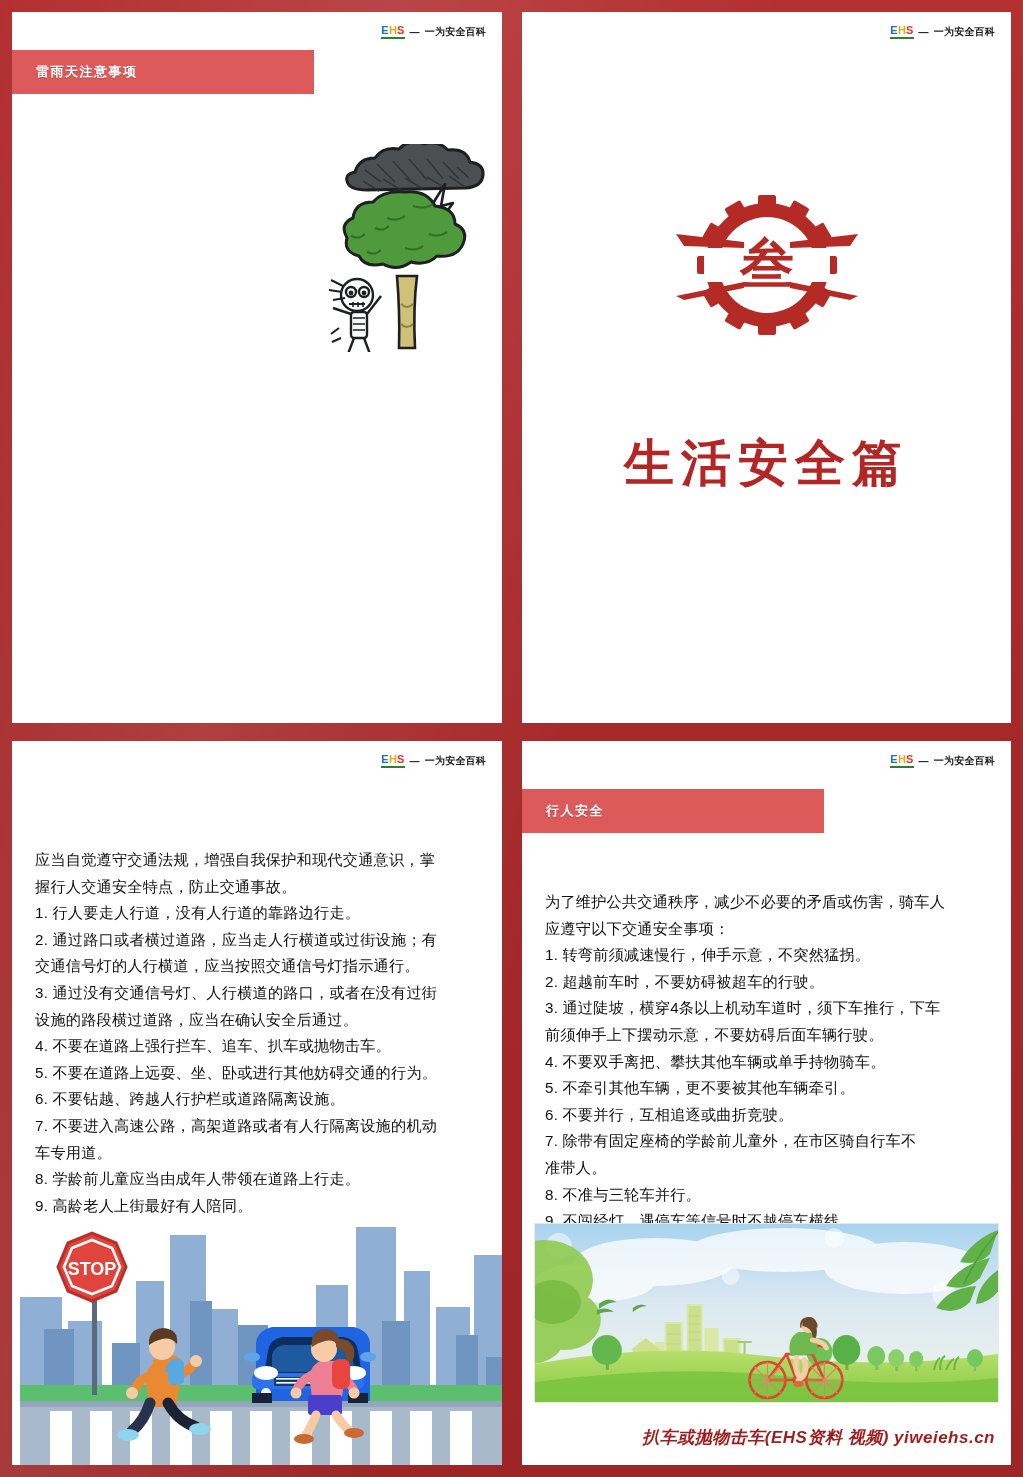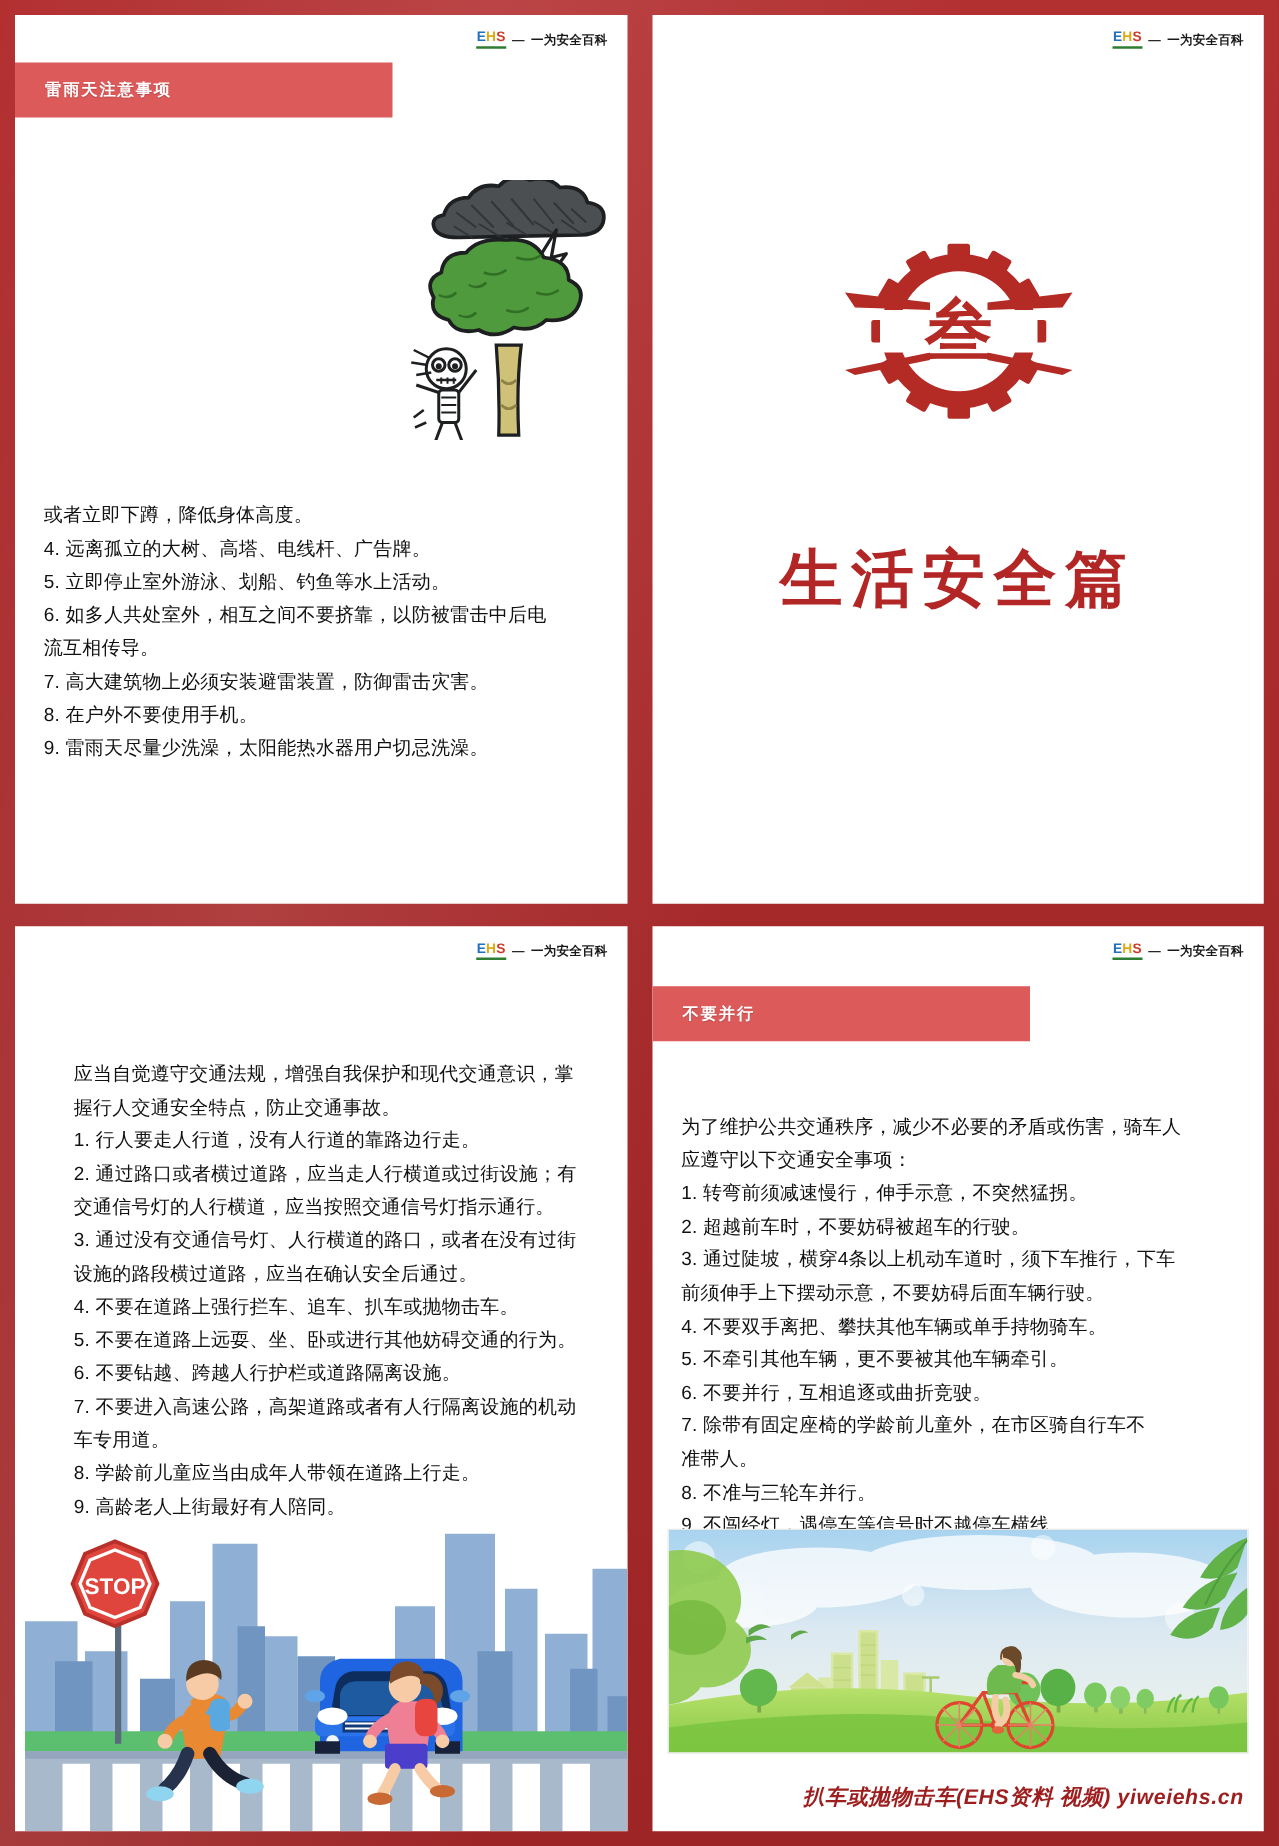--- a/index.html
+++ b/index.html
@@ -110,21 +110,21 @@
     font-family: "Liberation Serif", "DejaVu Serif", serif;
     font-size: 50px;
     font-weight: bold;
     color: #b32626;
     letter-spacing: 7px;
     margin-top: 32px;
   }
 
   
   .s3 .titlebar, .s4 .titlebar { top: 48px; width: 302px; }
-  .s3 .text-a { left: 23px; top: 106px; width: 462px; margin-left: 24px; }
+  .s3 .text-a { left: 23px; top: 106px; width: 462px; }
   .s4 .text-a { left: 23px; top: 106px; width: 462px; margin-top: 42px; }
 
   .art-crosswalk {
     position: absolute; left: 8px; right: 0; bottom: 0;
     height: 240px;
     overflow: hidden;
   }
   .art-bike {
     position: absolute; left: 12px; right: 12px; bottom: 62px;
     height: 180px;
@@ -155,28 +155,20 @@
             <i class="s">S</i>
           </span>
         <span class="dash">—</span>
         <span>一为安全百科</span>
       </div>
 
       <div class="titlebar">
         <span class="ttl">雷雨天注意事项</span>
       </div>
 
-      <div class="body-text text-b">或者立即下蹲，降低身体高度。
-4. 远离孤立的大树、高塔、电线杆、广告牌。
-5. 立即停止室外游泳、划船、钓鱼等水上活动。
-6. 如多人共处室外，相互之间不要挤靠，以防被雷击中后电
-流互相传导。
-7. 高大建筑物上必须安装避雷装置，防御雷击灾害。
-8. 在户外不要使用手机。
-9. 雷雨天尽量少洗澡，太阳能热水器用户切忌洗澡。</div>
 
       <div class="thunder">
         <svg viewBox="0 0 200 208" width="200" height="208" aria-hidden="true">
 
           <g>
             <path d="M46 28 q4-14 20-14 q8-12 24-9 q10-11 25-5 q14-4 24 6 q18-2 22 12 q14 2 13 13 q-1 12-18 13 l-98 2 q-18 0-20-9 q-2-7 8-9z" fill="#4c4f52" stroke="#1d1f21" stroke-width="3" stroke-linejoin="round"></path>
             <g stroke="#2e3134" stroke-width="1.6" opacity=".85">
               <line x1="56" y1="26" x2="72" y2="38"></line>
                 <line x1="68" y1="20" x2="86" y2="38"></line>
               <line x1="84" y1="17" x2="102" y2="37"></line>
@@ -434,21 +426,21 @@
         <span class="ehs">
             <i class="e">E</i>
             <i class="h">H</i>
             <i class="s">S</i>
           </span>
         <span class="dash">—</span>
         <span>一为安全百科</span>
       </div>
 
       <div class="titlebar">
-        <span class="ttl">不要并行</span>
+        <span class="ttl">行人安全</span>
       </div>
 
       <div class="body-text text-a">为了维护公共交通秩序，减少不必要的矛盾或伤害，骑车人
 应遵守以下交通安全事项：
 1. 转弯前须减速慢行，伸手示意，不突然猛拐。
 2. 超越前车时，不要妨碍被超车的行驶。
 3. 通过陡坡，横穿4条以上机动车道时，须下车推行，下车
 前须伸手上下摆动示意，不要妨碍后面车辆行驶。
 4. 不要双手离把、攀扶其他车辆或单手持物骑车。
 5. 不牵引其他车辆，更不要被其他车辆牵引。

